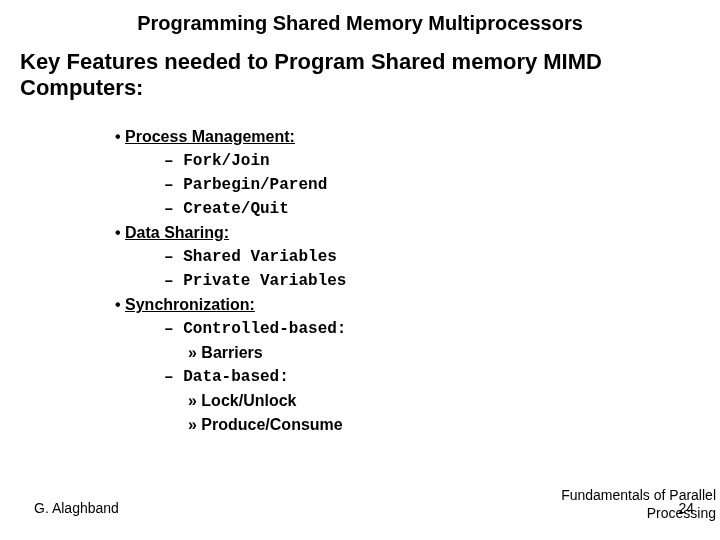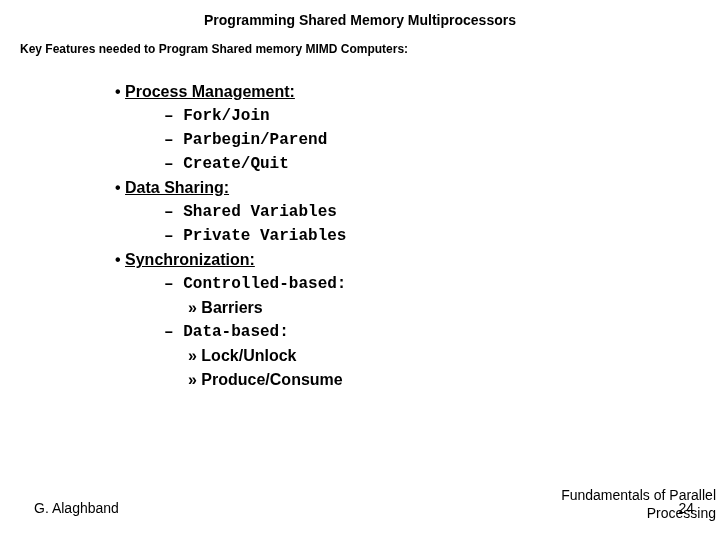--- a/index.html
+++ b/index.html
@@ -6,27 +6,27 @@
   body {
     width: 720px;
     height: 540px;
     background: #ffffff;
     font-family: Arial, Helvetica, sans-serif;
     color: #000;
     position: relative;
     padding: 12px 20px 0 20px;
   }
   .title {
-    font-size: 14px;
+    font-size: 20px;
     font-weight: bold;
     text-align: center;
     margin-bottom: 14px;
   }
   .subtitle {
-    font-size: 12px;
+    font-size: 22px;
     font-weight: bold;
     text-align: left;
     margin-bottom: 24px;
   }
   .outline {
     margin-left: 88px;
     font-size: 16px;
     font-weight: bold;
     line-height: 1.5;
   }

